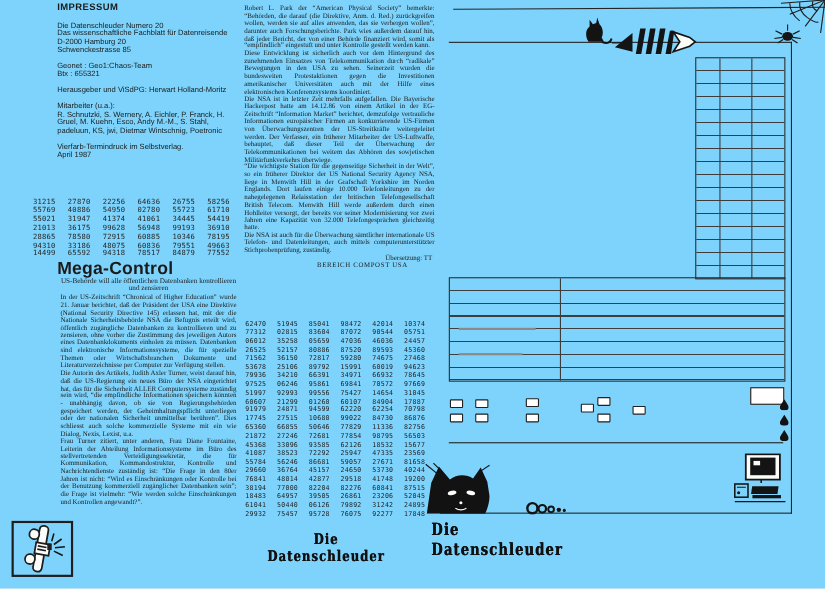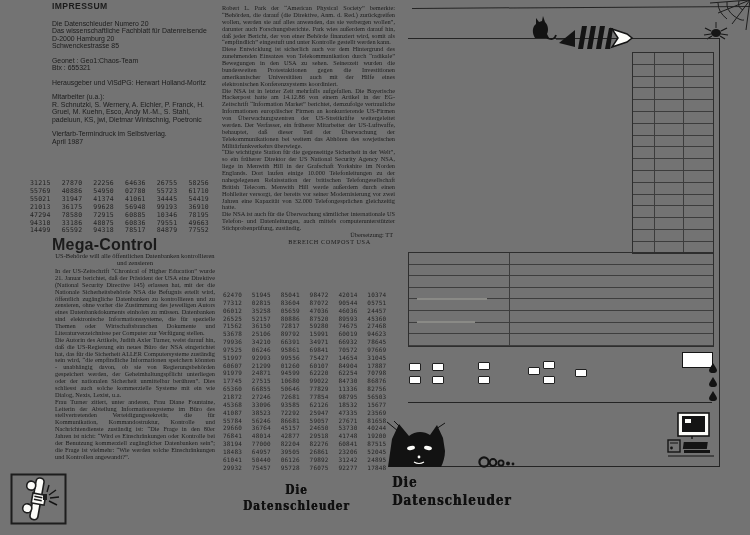--- a/index.html
+++ b/index.html
@@ -1,16 +1,16 @@
 <!DOCTYPE html>
 <html><head>
 <meta charset="utf-8">
 <style>
   html,body{margin:0;padding:0;background:#e9e9e5;}
-  .page{position:relative;width:750px;height:535px;background:#737373;overflow:hidden;
+  .page{position:relative;width:750px;height:535px;background:#7dd3fc;overflow:hidden;
         font-family:"Liberation Serif",serif;color:#1b1b1b;}
   .sans{font-family:"Liberation Sans",sans-serif;}
   .mono{font-family:"DejaVu Sans Mono",monospace;}
   .abs{position:absolute;}
   .pre{white-space:pre-line;}
   
   .imp{left:52px;top:3px;width:166px;font-size:6.9px;line-height:7.5px;}
   .imp-title{font-size:8.6px;font-weight:bold;letter-spacing:.4px;margin:0 0 9px 0;}
   .imp-block{margin:0 0 7px 0;}
   
@@ -64,21 +64,21 @@
       <span>R. Schnutzki, S. Wernery, A. Eichler, P. Franck, H. Gruel, M. Kuehn, Esco, Andy M.-M., S. Stahl, padeluun, KS, jwi, Dietmar Wintschnig, Poetronic</span>
     </div>
     <div class="imp-block pre">Vierfarb-Termindruck im Selbstverlag.
 April 1987</div>
   </div>
 
   <div class="abs numpad-left mono pre">31215 27870 22256 64636 26755 58256
 55769 40886 54950 02780 55723 61710
 55021 31947 41374 41061 34445 54419
 21013 36175 99628 56948 99193 36910
-47294 78580 72915 60885 10346 78195
+28865 78580 72915 60885 10346 78195
 94310 33186 48075 60836 79551 49663
 14499 65592 94318 78517 84879 77552</div>
 
   <div class="abs headline sans">Mega-Control</div>
   <div class="abs subhead">US-Behörde will alle öffentlichen Datenbanken kontrollieren und zensieren</div>
   <div class="abs art body-col">
     <p>In der US-Zeitschrift “Chronical of Higher Education” wurde 21. Januar berichtet, daß der Präsident der USA eine Direktive (National Security Directive 145) erlassen hat, mit der die Nationale Sicherheitsbehörde NSA die Befugnis erteilt wird, öffentlich zugängliche Datenbanken zu kontrollieren und zu zensieren, ohne vorher die Zustimmung des jeweiligen Autors eines Datenbankdokuments einholen zu müssen. Datenbanken sind elektronische Informationssysteme, die für spezielle Themen oder Wirtschaftsbranchen Dokumente und Literaturverzeichnisse per Computer zur Verfügung stellen.</p>
     <p>Die Autorin des Artikels, Judith Axler Turner, weist darauf hin, daß die US-Regierung ein neues Büro der NSA eingerichtet hat, das für die Sicherheit ALLER Computersysteme zuständig sein wird, “die empfindliche Informationen speichern könnten - unabhängig davon, ob sie von Regierungsbehörden gespeichert werden, der Geheimhaltungspflicht unterliegen oder der nationalen Sicherheit unmittelbar berühren”. Dies schliesst auch solche kommerzielle Systeme mit ein wie Dialog, Nexis, Lexist, u.a.</p>
     <p>Frau Turner zitiert, unter anderen, Frau Diane Fountaine, Leiterin der Abteilung Informationssysteme im Büro des stellvertretenden Verteidigungssekretär, die für Kommunikation, Kommandostruktur, Kontrolle und Nachrichtendienste zuständig ist: “Die Frage in den 80er Jahren ist nicht: “Wird es Einschränkungen oder Kontrolle bei der Benutzung kommerziell zugänglicher Datenbanken sein”; die Frage ist vielmehr: “Wie werden solche Einschränkungen und Kontrollen angewandt?”.</p>
   </div>

